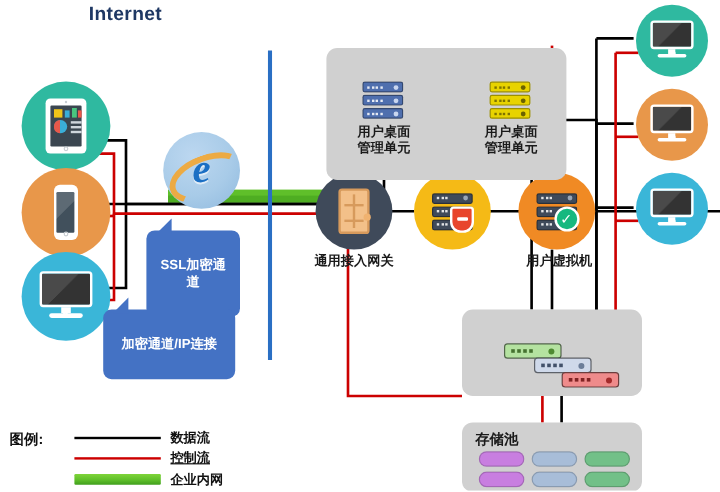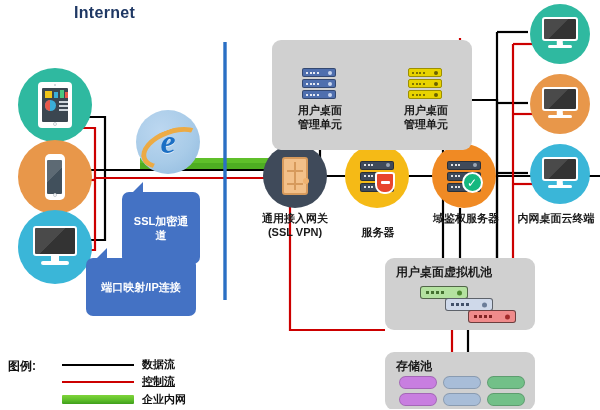--- a/index.html
+++ b/index.html
@@ -287,21 +287,20 @@
 
   <div class="circ" style="left:263px;top:144px;width:64px;height:64px;background:#3f4a5a;">
     <div class="door">
       <div class="split"></div>
         <div class="h1"></div>
         <div class="h2"></div>
         <div class="knob"></div>
     </div>
   </div>
   <div class="cap" style="left:238px;top:212px;width:114px;">通用接入网关</div>
-  <div class="cap" style="left:238px;top:226px;width:114px;">(SSL VPN)</div>
 
   <div class="circ" style="left:345px;top:144px;width:64px;height:64px;background:#f5ba16;">
     <div style="position:relative;">
       <div class="srvstack">
         <div class="srvunit" style="background:#3f4a5a;">
           <div class="leds">
               <div class="led"></div>
               <div class="led"></div>
               <div class="led"></div>
             </div>
@@ -324,21 +323,20 @@
           <div class="knob" style="background:#9aa6b5;"></div>
         </div>
       </div>
       <div class="ovl">
         <div class="shield">
             <i></i>
           </div>
       </div>
     </div>
   </div>
-  <div class="cap" style="left:330px;top:226px;width:96px;">服务器</div>
 
   <div class="circ" style="left:432px;top:144px;width:64px;height:64px;background:#f08a24;">
     <div style="position:relative;">
       <div class="srvstack">
         <div class="srvunit" style="background:#3f4a5a;">
           <div class="leds">
               <div class="led"></div>
               <div class="led"></div>
               <div class="led"></div>
             </div>
@@ -359,21 +357,21 @@
               <div class="led"></div>
             </div>
           <div class="knob" style="background:#9aa6b5;"></div>
         </div>
       </div>
       <div class="ovl">
         <div class="checkc">✓</div>
       </div>
     </div>
   </div>
-  <div class="cap" style="left:420px;top:212px;width:92px;">域鉴权服务器</div>
+  <div class="cap" style="left:420px;top:212px;width:92px;">用户虚拟机</div>
 
   <div class="circ" style="left:530px;top:4px;width:60px;height:60px;background:#2fb9a0;">
     <div class="mon">
       <div class="screen"></div>
         <div class="neck"></div>
         <div class="base"></div>
         <div class="dot"></div>
     </div>
   </div>
   <div class="circ" style="left:530px;top:74px;width:60px;height:60px;background:#e8974a;">
@@ -385,21 +383,20 @@
     </div>
   </div>
   <div class="circ" style="left:530px;top:144px;width:60px;height:60px;background:#3ab6d8;">
     <div class="mon">
       <div class="screen"></div>
         <div class="neck"></div>
         <div class="base"></div>
         <div class="dot"></div>
     </div>
   </div>
-  <div class="cap" style="left:512px;top:212px;width:88px;">内网桌面云终端</div>
 
   <div class="panel" style="left:272px;top:40px;width:200px;height:110px;"></div>
 
   <div style="position:absolute;left:302px;top:68px;">
     <div class="srvstack">
       <div class="srvunit" style="background:#4f6fae;">
         <div class="leds">
             <div class="led"></div>
             <div class="led"></div>
             <div class="led"></div>
@@ -458,21 +455,20 @@
             <div class="led" style="background:#6b6200"></div>
           </div>
         <div class="knob" style="background:#6b6200;"></div>
       </div>
     </div>
   </div>
   <div class="cap" style="left:392px;top:104px;width:68px;font-size:11px;">用户桌面</div>
   <div class="cap" style="left:392px;top:118px;width:68px;font-size:11px;">管理单元</div>
 
   <div class="panel" style="left:385px;top:258px;width:150px;height:72px;"></div>
-  <div class="panel-title" style="left:396px;top:264px;">用户桌面虚拟机池</div>
   <div class="vmbar" style="left:420px;top:286px;width:48px;background:#b4e2a0;">
     <div class="leds">
         <div class="led" style="background:#3f6b2a"></div>
         <div class="led" style="background:#3f6b2a"></div>
         <div class="led" style="background:#3f6b2a"></div>
         <div class="led" style="background:#3f6b2a"></div>
       </div>
     <div class="knob" style="background:#4e8a32;"></div>
   </div>
   <div class="vmbar" style="left:445px;top:298px;width:48px;background:#cfd9ea;">
@@ -512,21 +508,21 @@
 
   </div>
 
   <div class="callout" style="left:122px;top:192px;width:78px;">
     <div class="tail"></div>
     <span>SSL加密通道</span>
   </div>
 
   <div class="callout" style="left:86px;top:258px;width:110px;">
     <div class="tail"></div>
-    <span>端口映射/IP连接</span>
+    <span>加密通道/IP连接</span>
   </div>
 
   <div class="legend-label" style="left:8px;top:358px;">图例:</div>
   <div class="legend-line" style="left:62px;top:364px;width:72px;background:#000000;"></div>
   <div class="legend-text" style="left:142px;top:357px;">数据流</div>
   <div class="legend-line" style="left:62px;top:381px;width:72px;background:#cc0000;"></div>
   <div class="legend-text" style="left:142px;top:374px;text-decoration:underline;">控制流</div>
   <div class="legend-band" style="left:62px;top:395px;width:72px;background:linear-gradient(180deg,#7fd43a 0%,#5fbf2a 55%,#3f9e1c 100%);"></div>
   <div class="legend-text" style="left:142px;top:392px;">企业内网</div>
 

